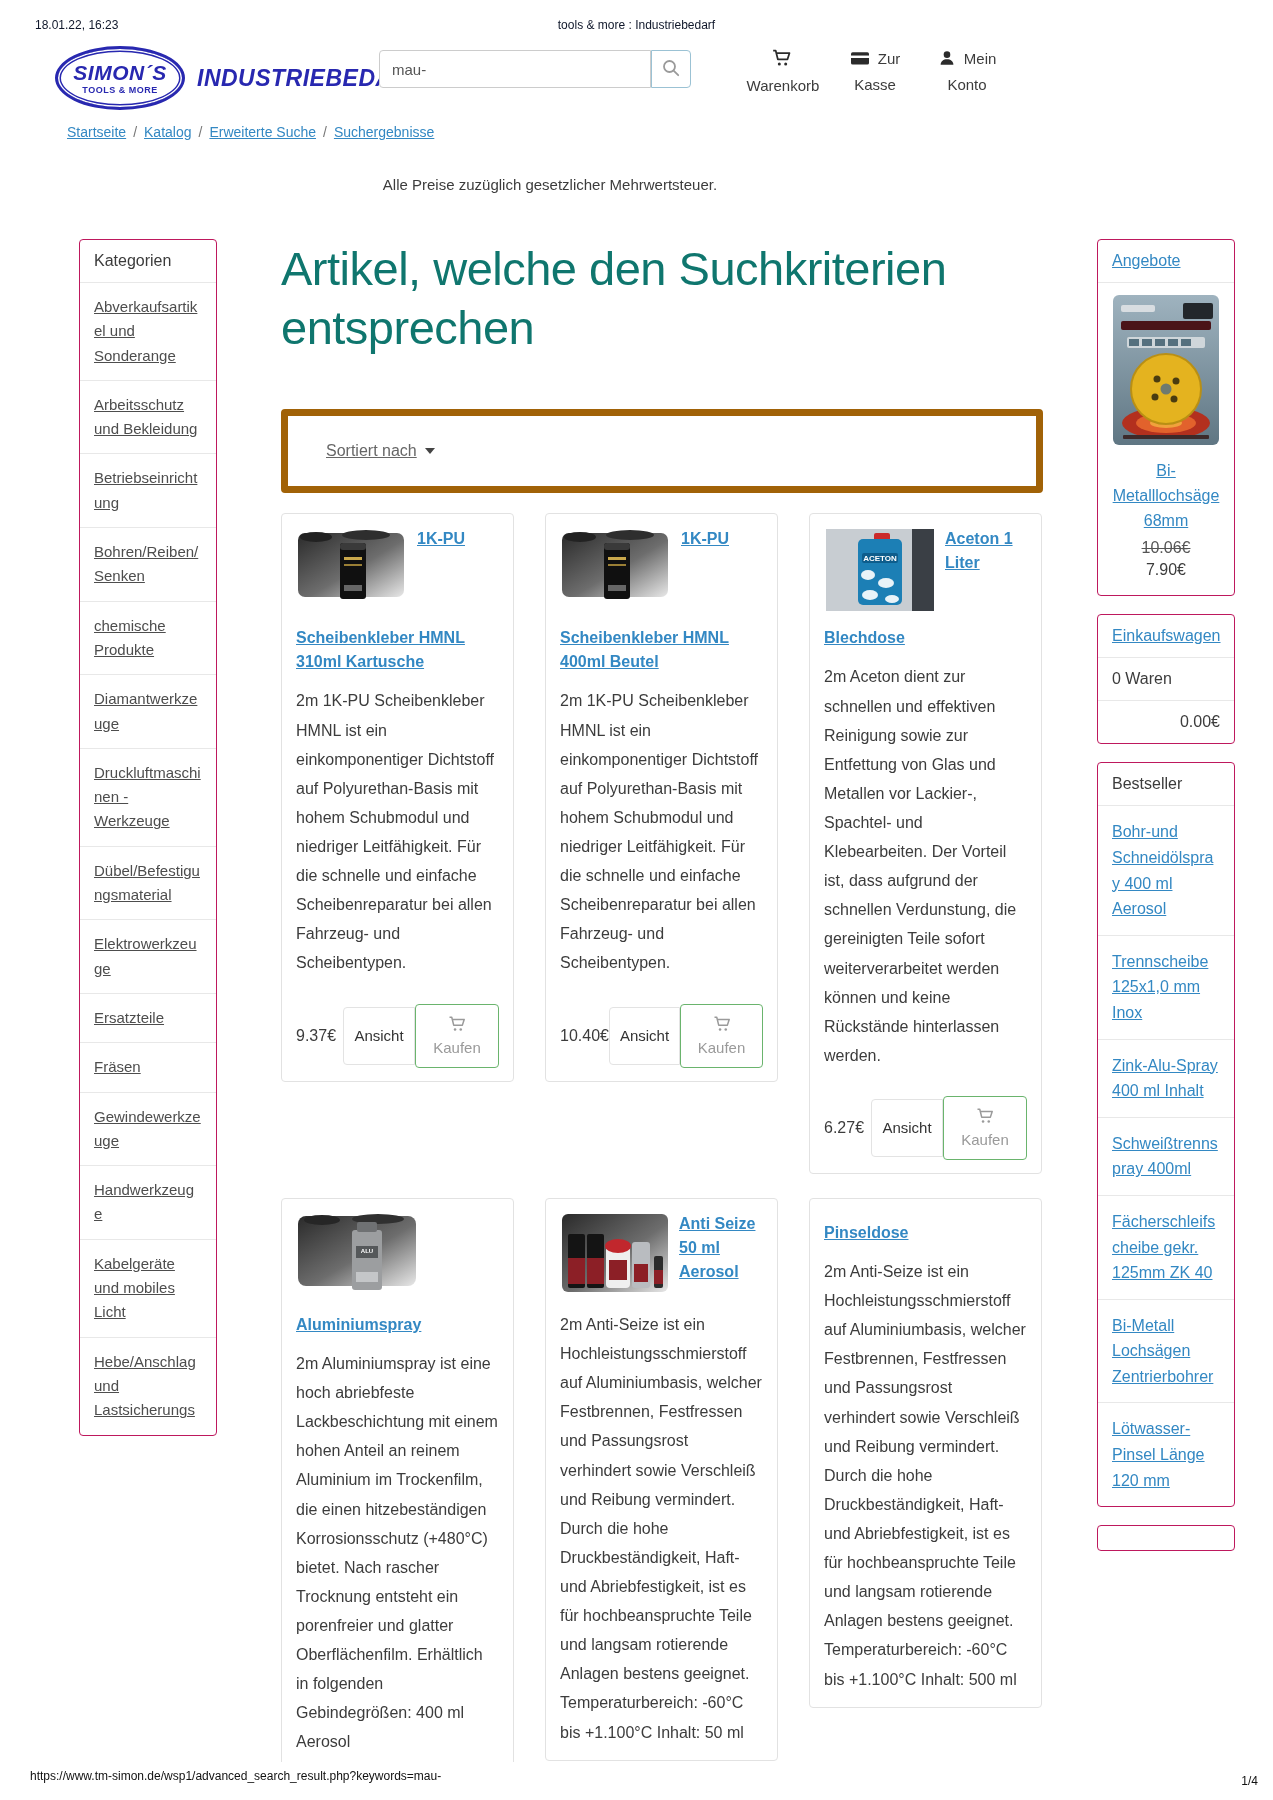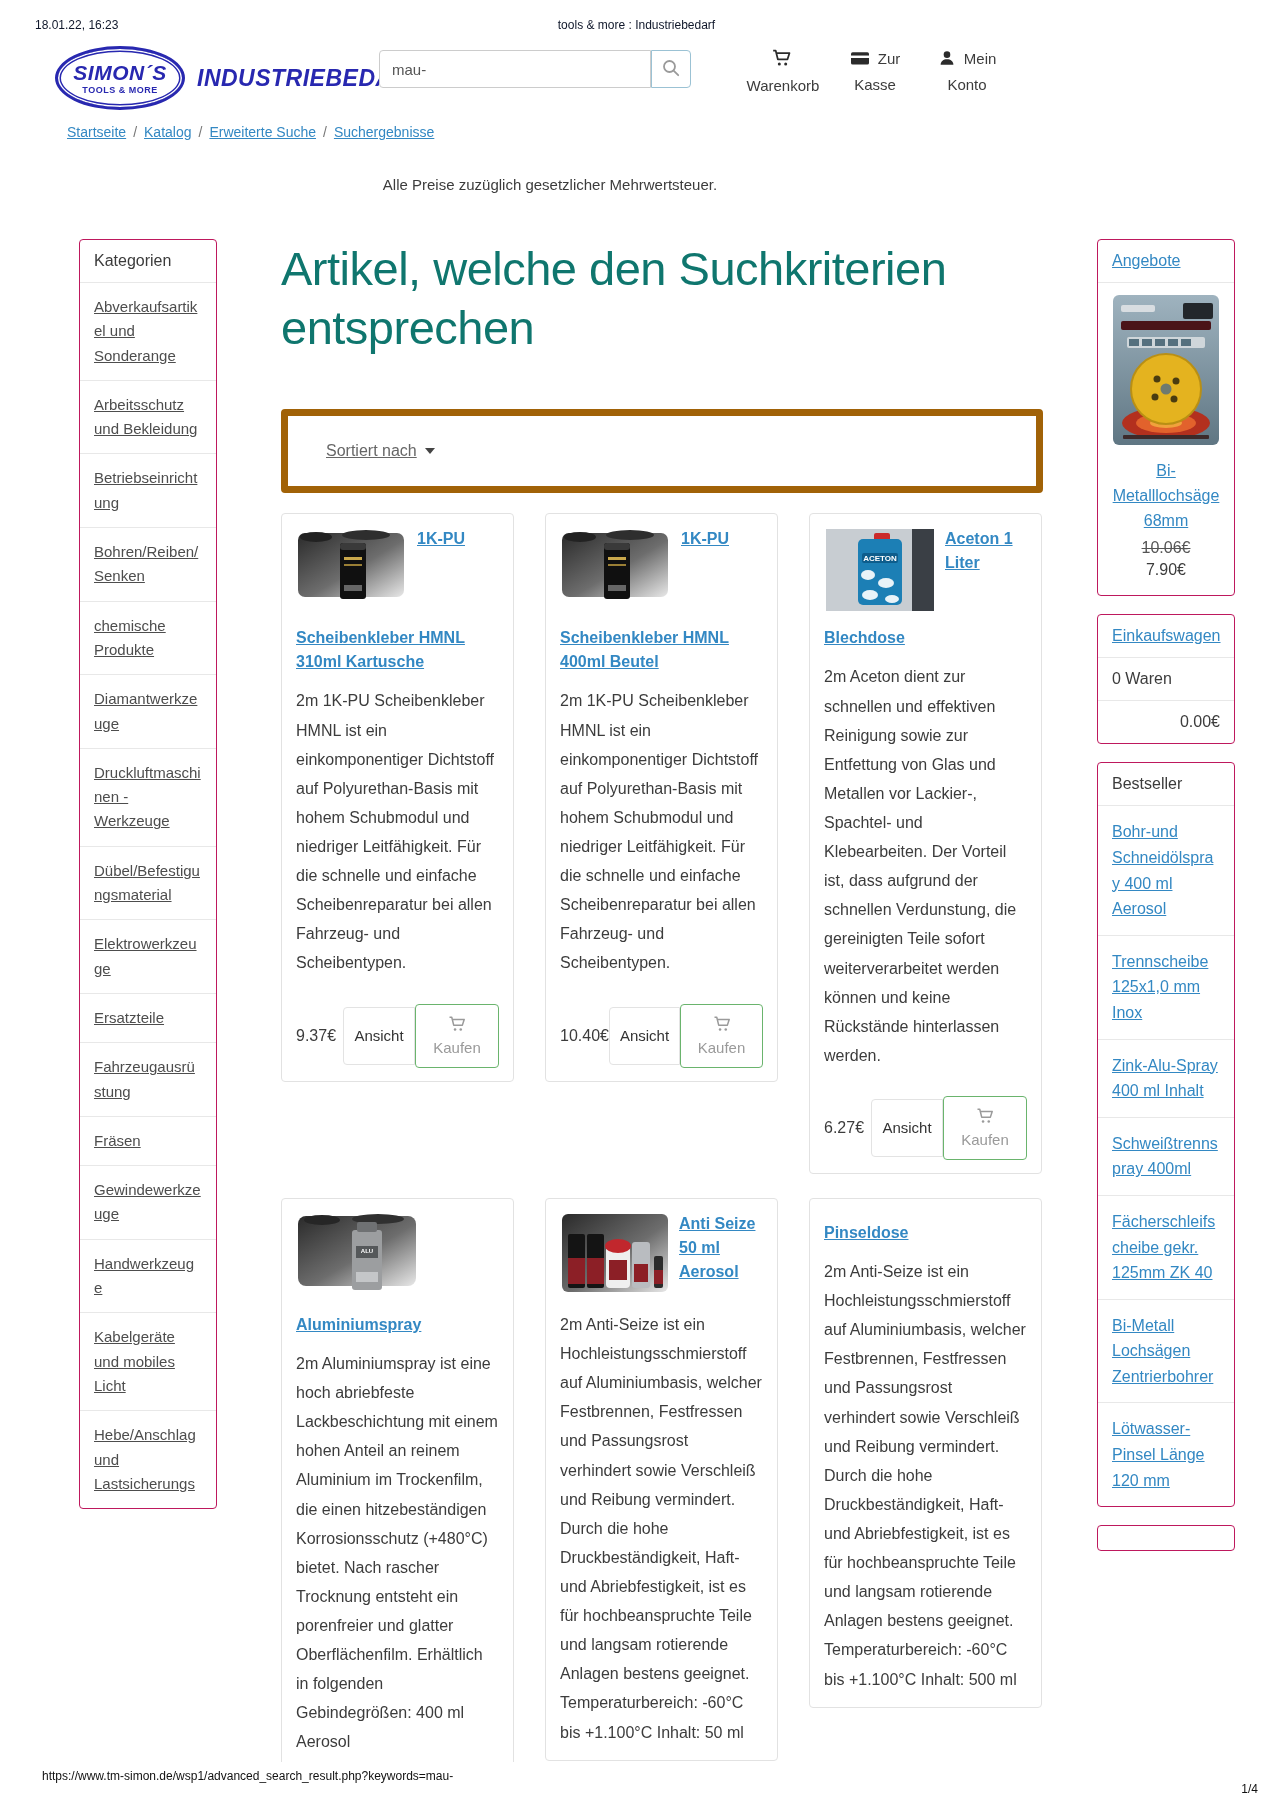--- a/index.html
+++ b/index.html
@@ -4,22 +4,22 @@
 <style>
   * { margin:0; padding:0; box-sizing:border-box; }
   html,body { background:#fff; }
   body { font-family:"Liberation Sans", sans-serif; color:#3c3c3c; }
   .page { position:relative; width:1273px; height:1800px; margin:0 auto; background:#fff; overflow:hidden; }
 
   
   .print-head { display:flex; justify-content:space-between; padding:18px 35px 0 35px; font-size:12px; color:#0f172a; }
   .print-head .pcenter { position:absolute; left:0; right:0; text-align:center; }
   .print-foot { position:absolute; left:0; right:0; bottom:0; height:38px; background:#fff; font-size:12px; color:#111; }
-  .print-foot .url { position:absolute; left:42px; top:7px; }
-  .print-foot .pg { position:absolute; right:15px; top:20px; }
+  .print-foot .url { position:absolute; left:30px; top:7px; }
+  .print-foot .pg { position:absolute; right:15px; top:12px; }
 
   
   .site-head { display:flex; align-items:flex-start; padding:14px 0 0 55px; }
   .logo { display:flex; align-items:center; width:310px; flex:none; }
   .logo-oval { width:130px; height:64px; border:3px solid #2828b0; border-radius:50%; box-shadow:0 0 0 1.5px #fff inset, 0 0 0 3px #2828b0 inset; display:flex; flex-direction:column; align-items:center; justify-content:center; color:#2828b0; flex:none; }
   .logo-main { font-size:21px; font-weight:bold; font-style:italic; letter-spacing:.5px; }
   .logo-sub { font-size:9px; font-weight:bold; letter-spacing:.5px; }
   .logo-brand { margin-left:12px; color:#2828b0; font-size:23px; font-weight:bold; font-style:italic; letter-spacing:.5px; }
   .search-wrap { display:flex; margin-left:14px; margin-top:4px; }
   .search-input { width:272px; height:38px; border:1px solid #ccc; border-radius:4px 0 0 4px; padding:0 12px; font-size:15px; color:#555; font-family:"Liberation Sans",sans-serif; }
@@ -161,21 +161,20 @@
       <div class="cat-item"><a>Abverkaufsartikel und Sonderange</a></div>
       <div class="cat-item"><a>Arbeitsschutz und Bekleidung</a></div>
       <div class="cat-item"><a>Betriebseinrichtung</a></div>
       <div class="cat-item"><a>Bohren/Reiben/Senken</a></div>
       <div class="cat-item"><a>chemische Produkte</a></div>
       <div class="cat-item"><a>Diamantwerkzeuge</a></div>
       <div class="cat-item"><a>Druckluftmaschinen - Werkzeuge</a></div>
       <div class="cat-item"><a>Dübel/Befestigungsmaterial</a></div>
       <div class="cat-item"><a>Elektrowerkzeuge</a></div>
       <div class="cat-item"><a>Ersatzteile</a></div>
-      <div class="cat-item"><a>Fahrzeugausrüstung</a></div>
       <div class="cat-item"><a>Fräsen</a></div>
       <div class="cat-item"><a>Gewindewerkzeuge</a></div>
       <div class="cat-item"><a>Handwerkzeuge</a></div>
       <div class="cat-item"><a>Kabelgeräte und mobiles Licht</a></div>
       <div class="cat-item"><a>Hebe/Anschlag und Lastsicherungs</a></div>
     </div>
 
     <div class="main">
       <h1 class="page-title">Artikel, welche den Suchkriterien entsprechen</h1>
 

